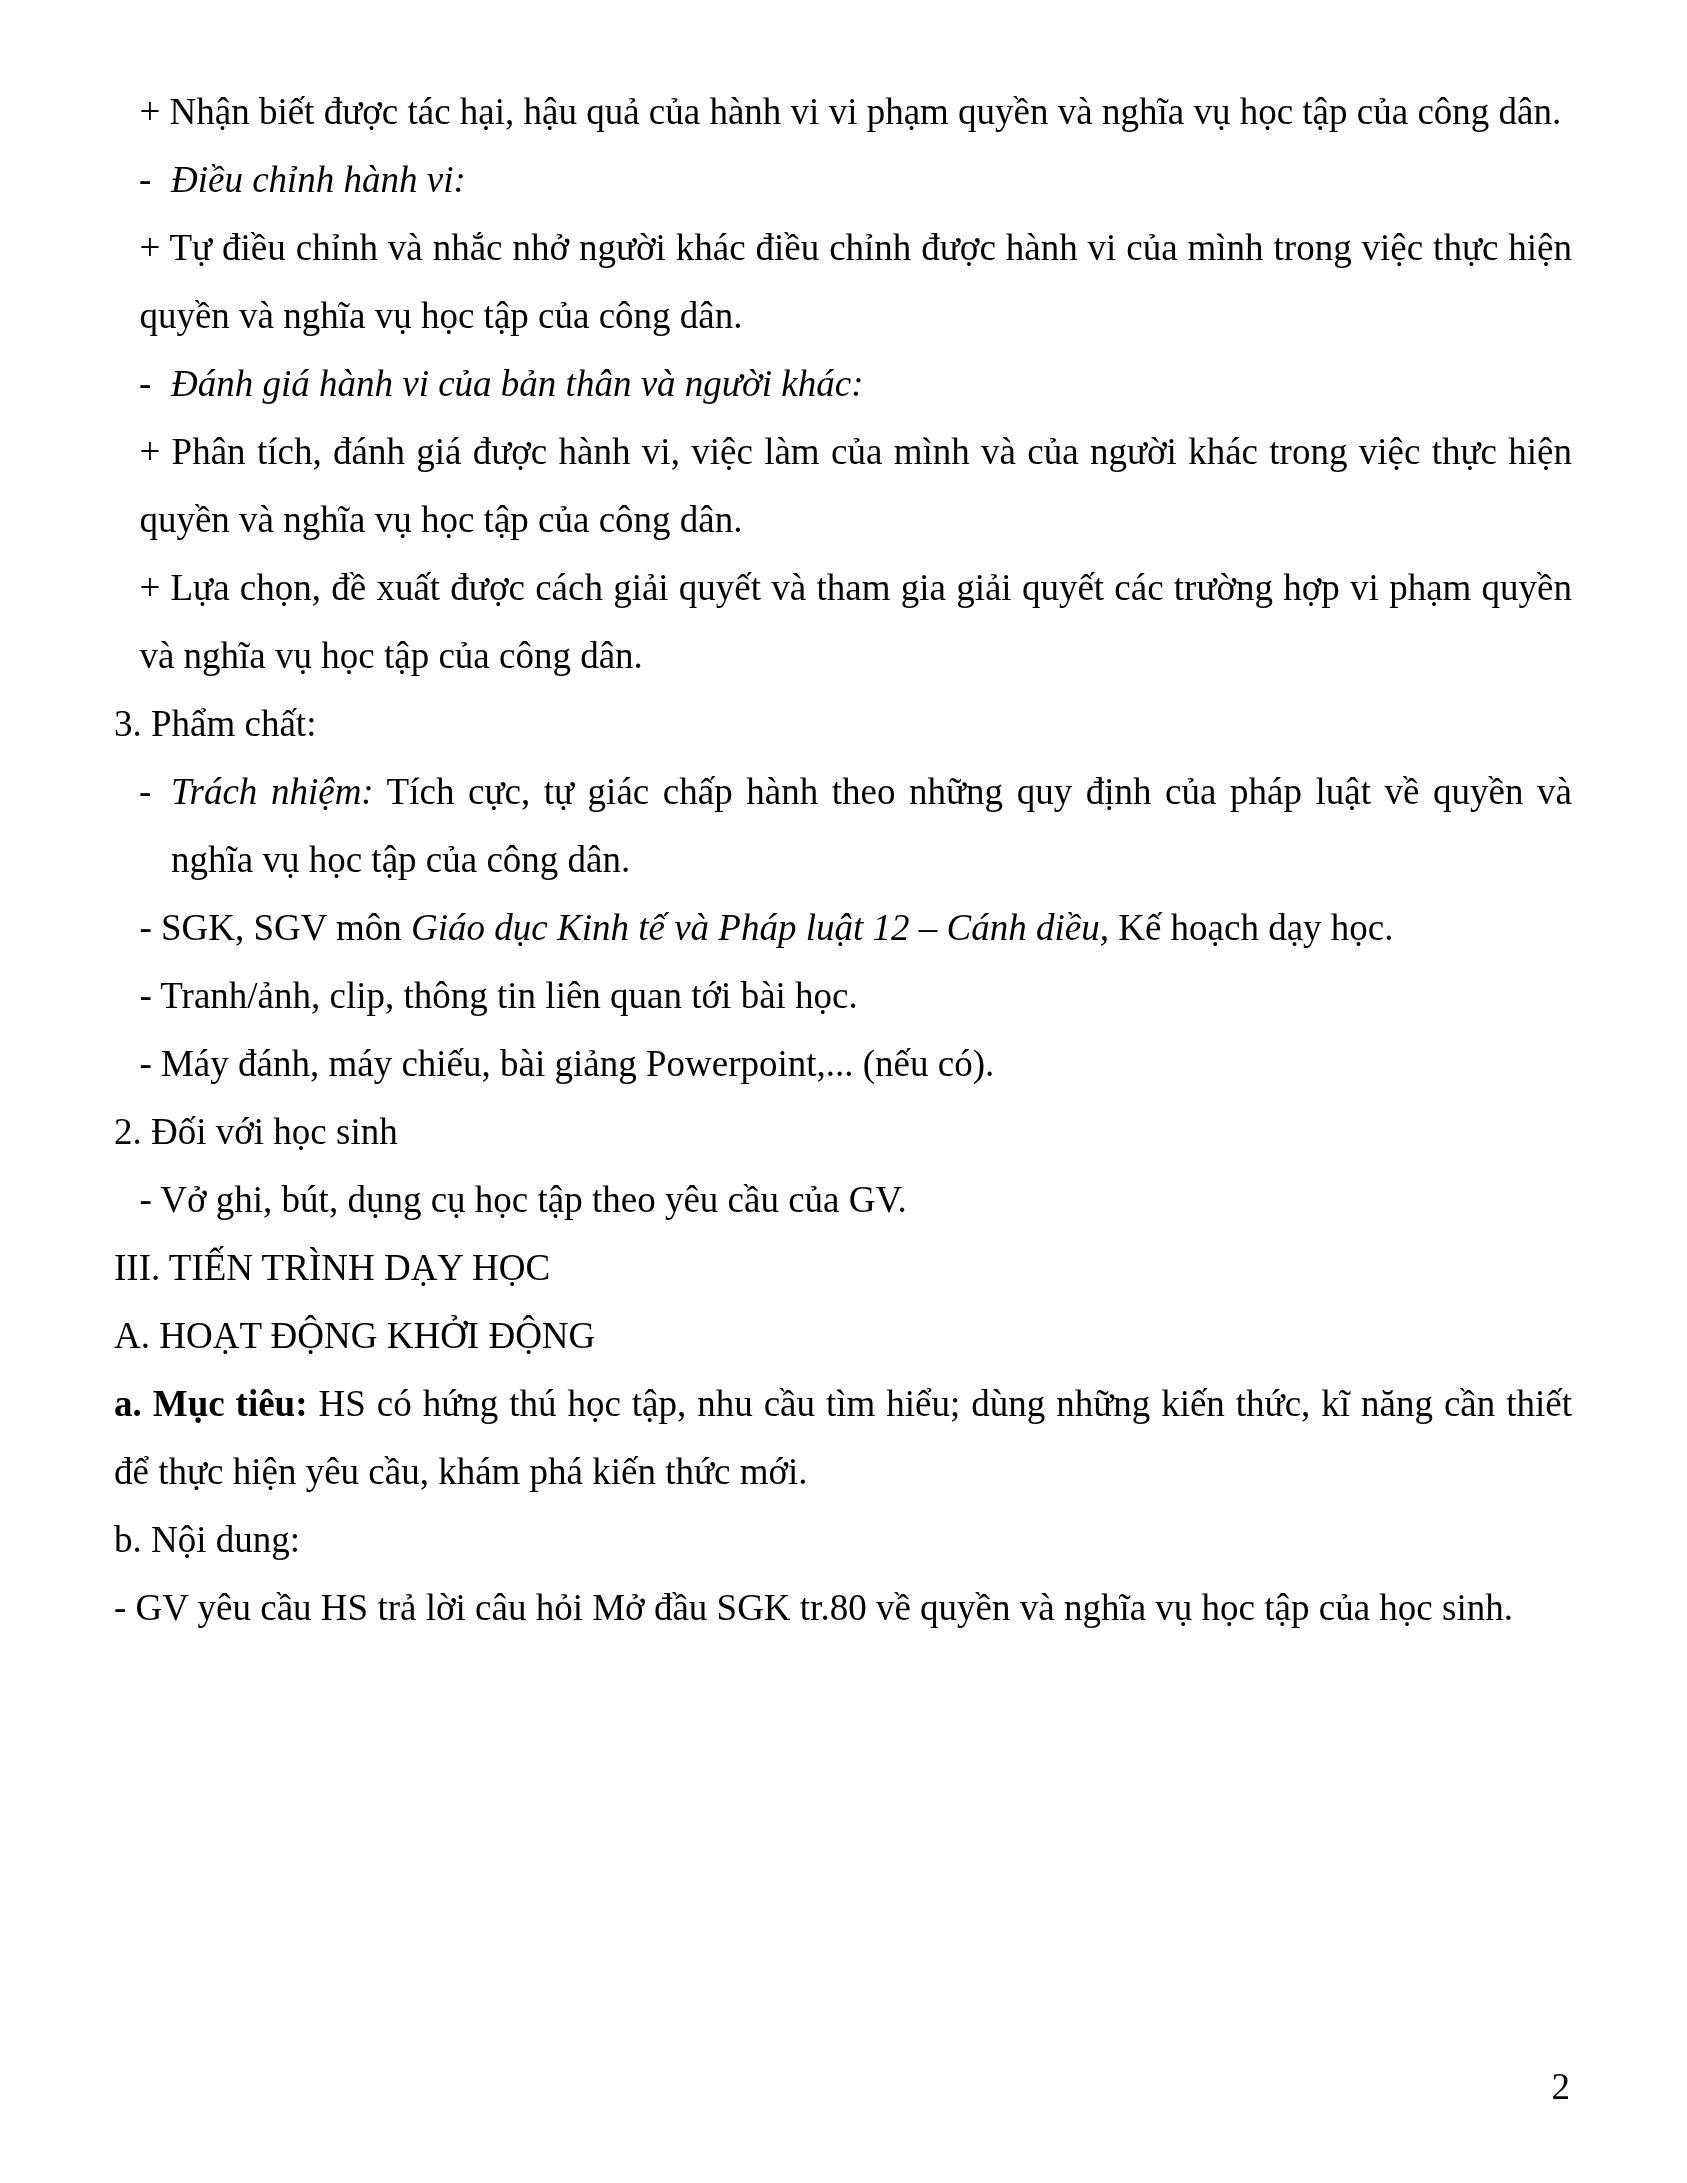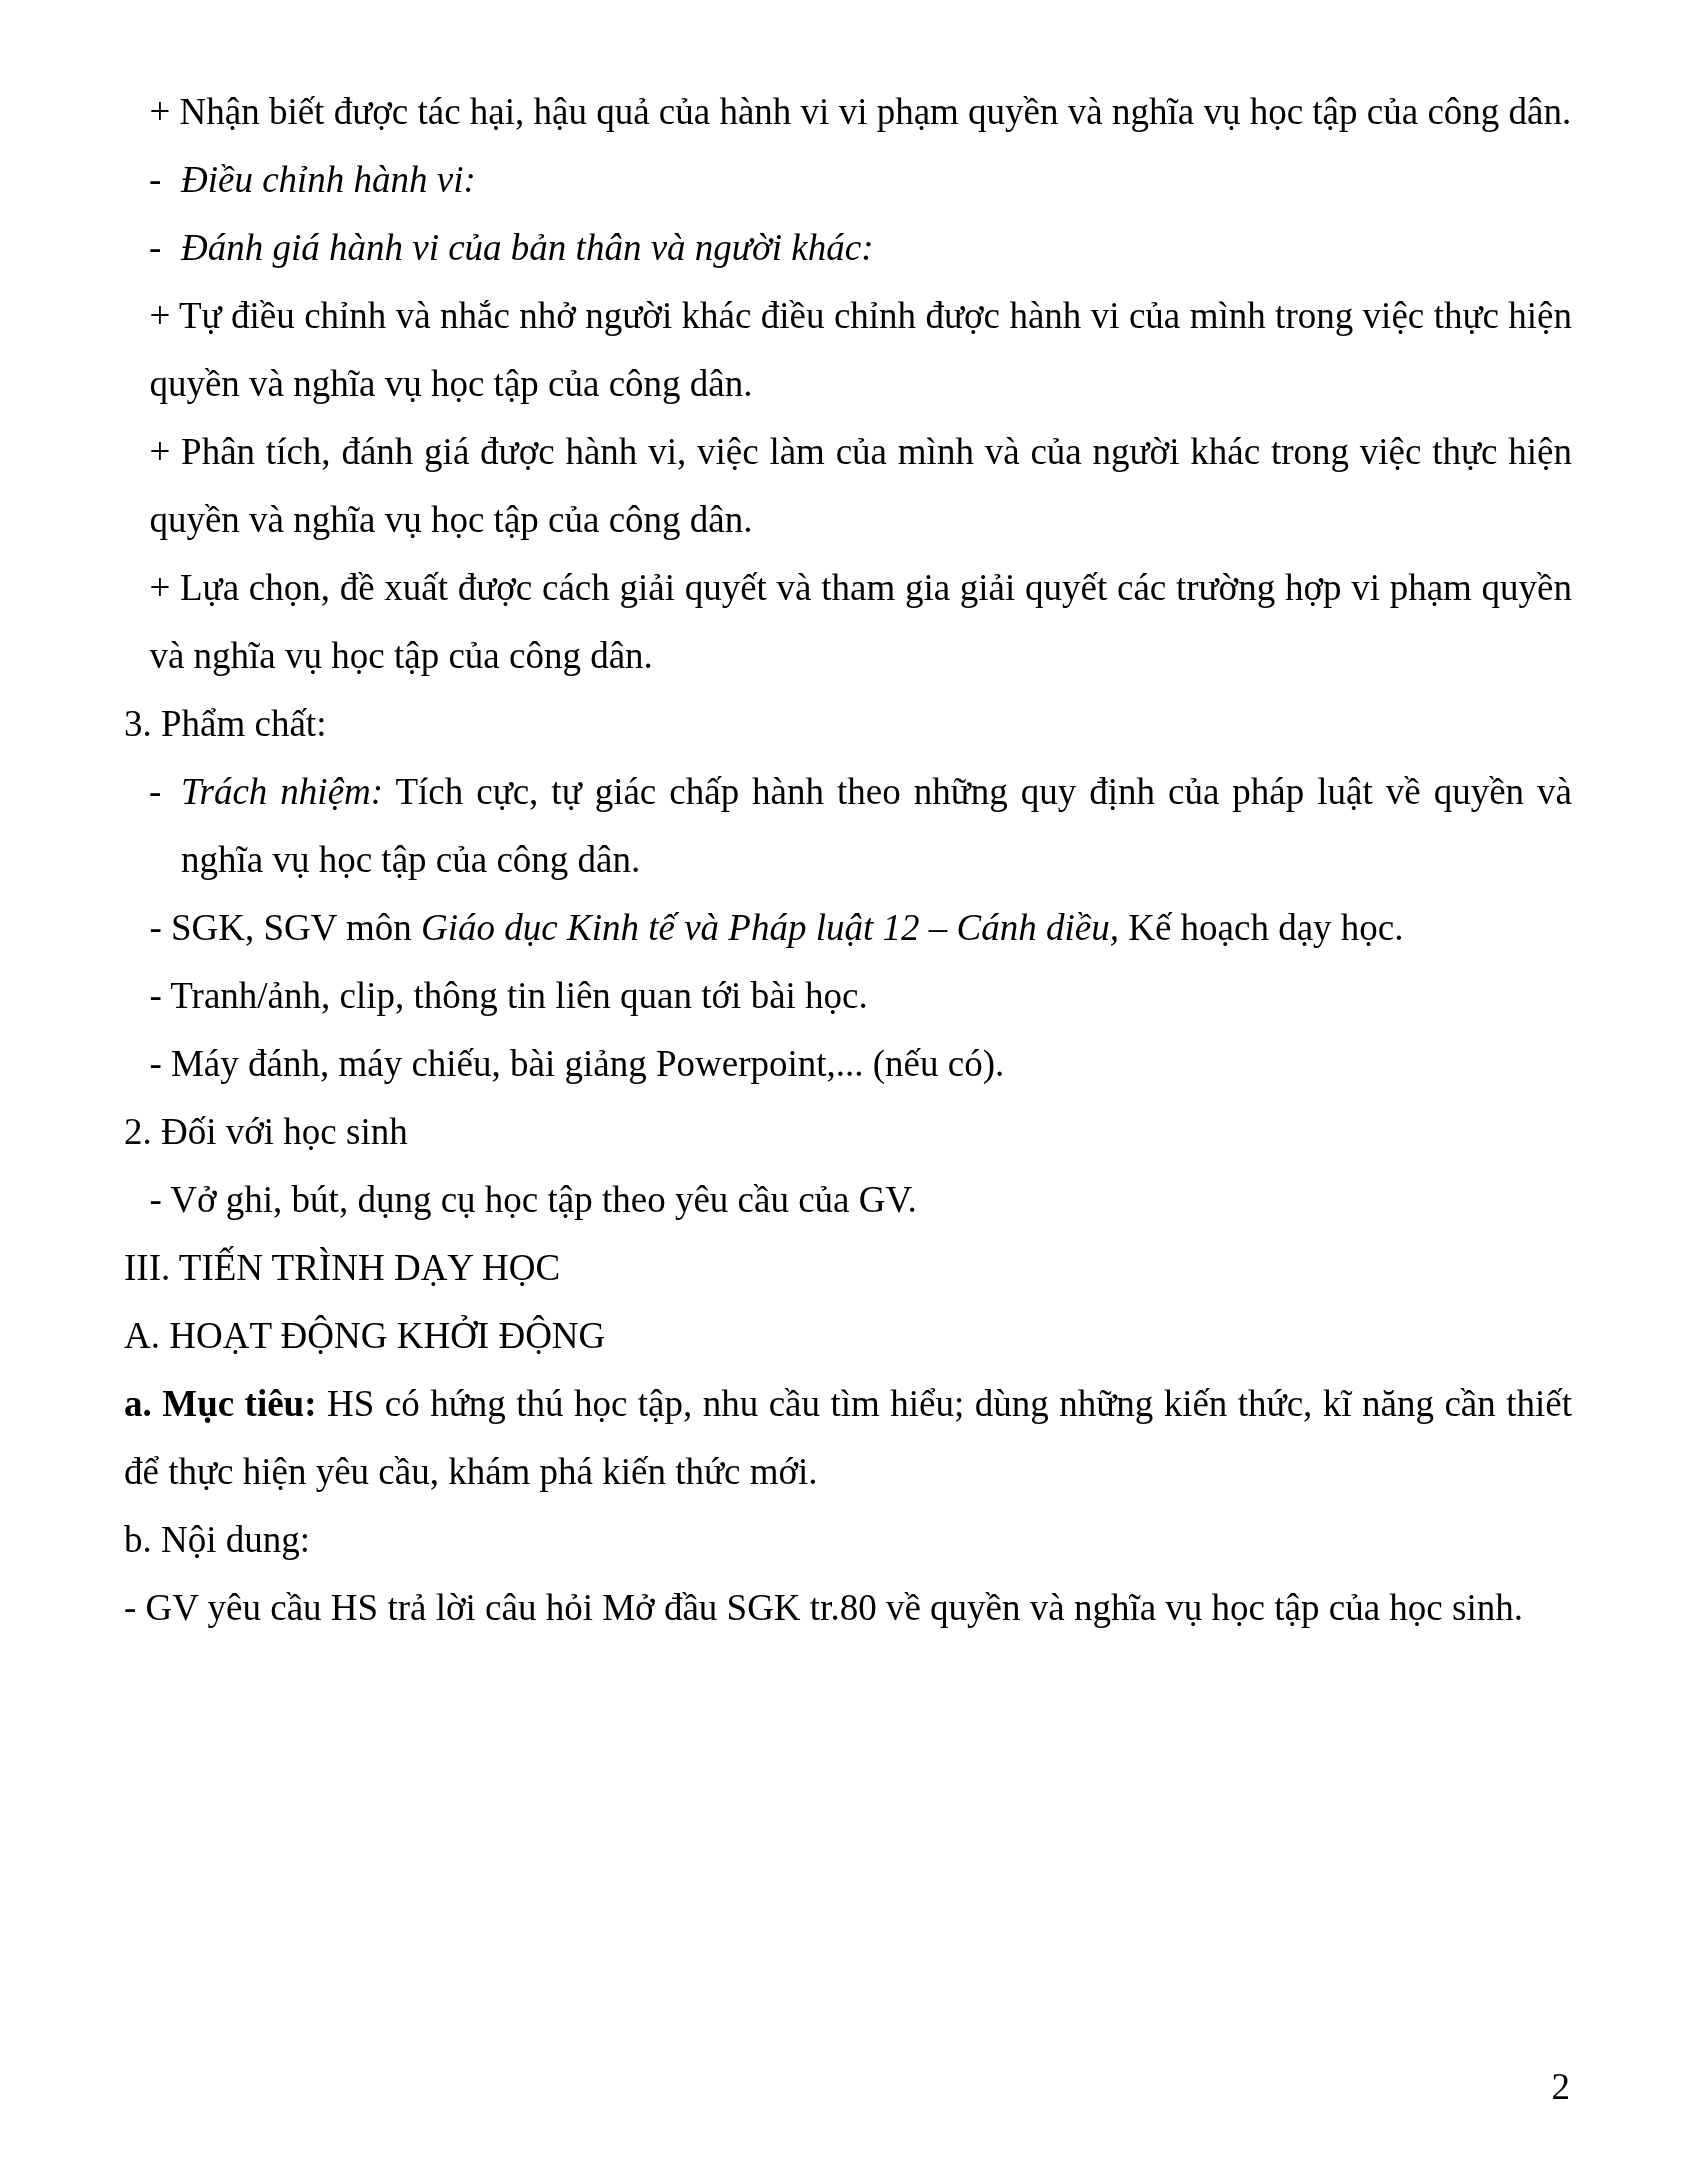--- a/index.html
+++ b/index.html
@@ -10,21 +10,20 @@
     position: relative;
     font-family: "Liberation Serif", serif;
     color: #000000;
     overflow: hidden;
   }
   .page {
     position: absolute;
     inset: 0;
     background: #ffffff;
     padding: 78px 115px 0 114px;
-    margin-left: 10px;
   }
   .doc-body { width: 100%; }
   .para {
     font-size: 37px;
     line-height: 68px;
     text-align: justify;
     color: #000000;
   }
   
   .t-plus { padding-left: 25.4px; }          
@@ -45,22 +44,22 @@
     color: #000000;
   }
 </style>
 </head>
 <body>
 
 <div class="page">
   <div class="doc-body">
       <p class="para t-plus"><span class="run">+ Nhận biết được tác hại, hậu quả của hành vi vi phạm quyền và nghĩa vụ học tập của công dân.</span></p>
       <p class="para t-dash"><span class="run r-tab">-</span><span class="run r-italic">Điều chỉnh hành vi:</span></p>
+      <p class="para t-plus"><span class="run">+ Tự điều chỉnh và nhắc nhở người khác điều chỉnh được hành vi của mình trong việc thực hiện quyền và nghĩa vụ học tập của công dân.</span></p>
       <p class="para t-dash"><span class="run r-tab">-</span><span class="run r-italic">Đánh giá hành vi của bản thân và người khác:</span></p>
-      <p class="para t-plus"><span class="run">+ Tự điều chỉnh và nhắc nhở người khác điều chỉnh được hành vi của mình trong việc thực hiện quyền và nghĩa vụ học tập của công dân.</span></p>
       <p class="para t-plus"><span class="run">+ Phân tích, đánh giá được hành vi, việc làm của mình và của người khác trong việc thực hiện quyền và nghĩa vụ học tập của công dân.</span></p>
       <p class="para t-plus"><span class="run">+ Lựa chọn, đề xuất được cách giải quyết và tham gia giải quyết các trường hợp vi phạm quyền và nghĩa vụ học tập của công dân.</span></p>
       <p class="para t-head"><span class="run">3. Phẩm chất:</span></p>
       <p class="para t-dash"><span class="run r-tab">-</span><span class="run r-italic">Trách nhiệm:</span><span class="run"> Tích cực, tự giác chấp hành theo những quy định của pháp luật về quyền và nghĩa vụ học tập của công dân.</span></p>
       <p class="para t-list"><span class="run">- SGK, SGV môn </span><span class="run r-italic">Giáo dục Kinh tế và Pháp luật 12 – Cánh diều,</span><span class="run"> Kế hoạch dạy học.</span></p>
       <p class="para t-list"><span class="run">- Tranh/ảnh, clip, thông tin liên quan tới bài học.</span></p>
       <p class="para t-list"><span class="run">- Máy đánh, máy chiếu, bài giảng Powerpoint,... (nếu có).</span></p>
       <p class="para t-head"><span class="run">2. Đối với học sinh</span></p>
       <p class="para t-list"><span class="run">- Vở ghi, bút, dụng cụ học tập theo yêu cầu của GV.</span></p>
       <p class="para t-head"><span class="run">III. TIẾN TRÌNH DẠY HỌC</span></p>

